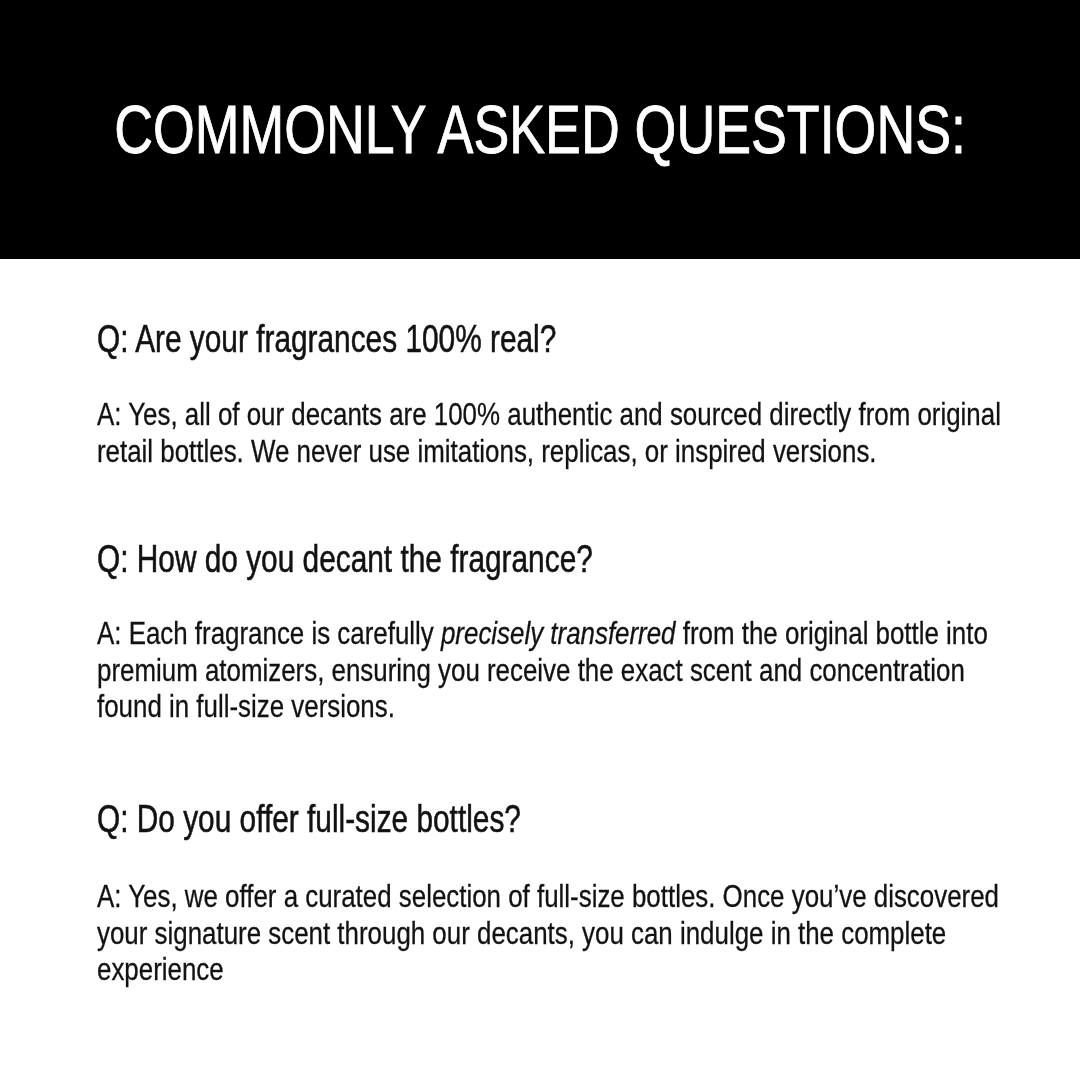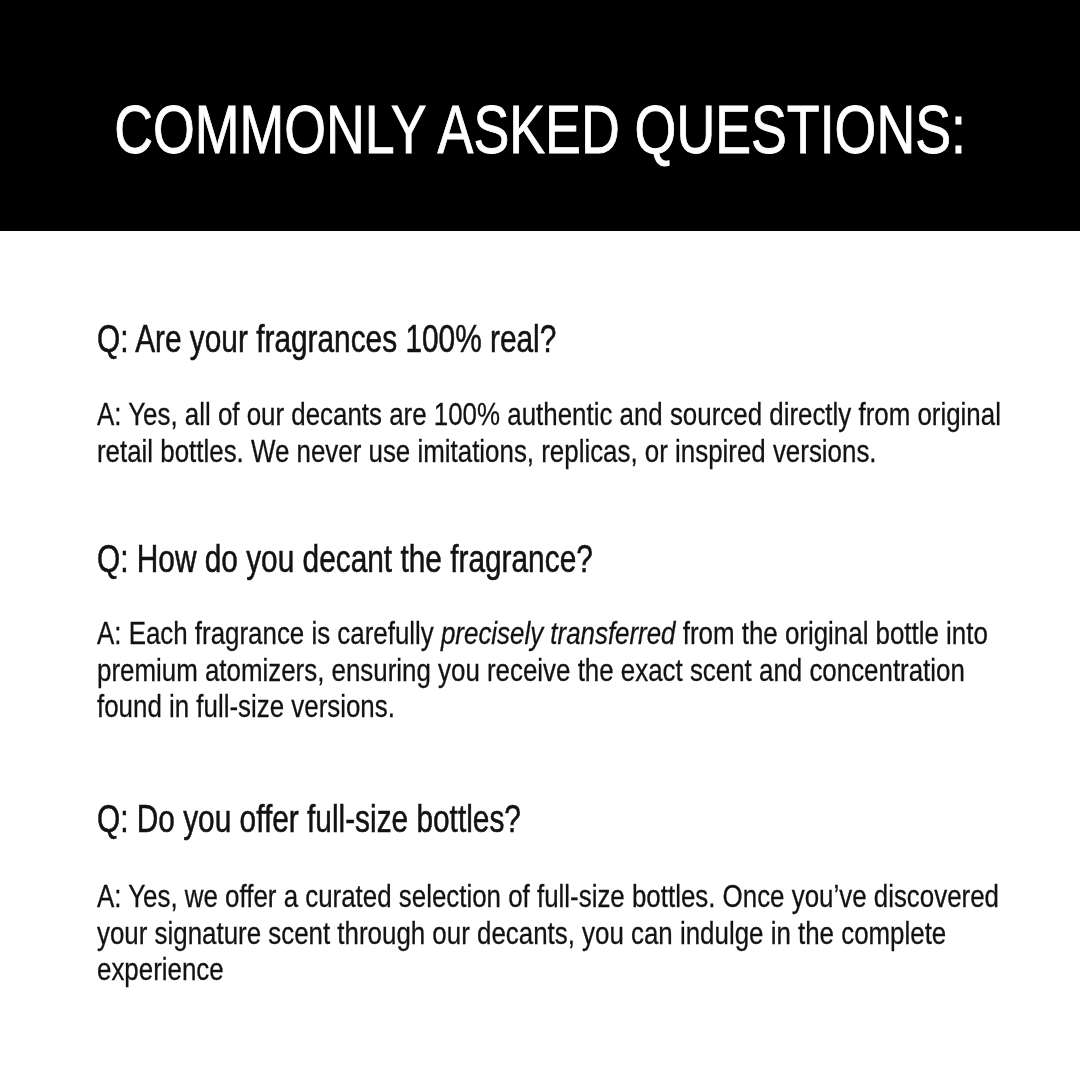--- a/index.html
+++ b/index.html
@@ -12,21 +12,21 @@
     width: 1080px;
     height: 1080px;
     background: #ffffff;
     overflow: hidden;
     font-family: "Liberation Sans", "DejaVu Sans", sans-serif;
   }
   .band {
     position: absolute;
     top: 0; left: 0;
     width: 1080px;
-    height: 231px;
+    height: 259px;
     background: #000000;
   }
   .title-row {
     position: absolute;
     top: 95px;
     left: 0;
     width: 1080px;
     text-align: center;
     line-height: 68px;
   }

